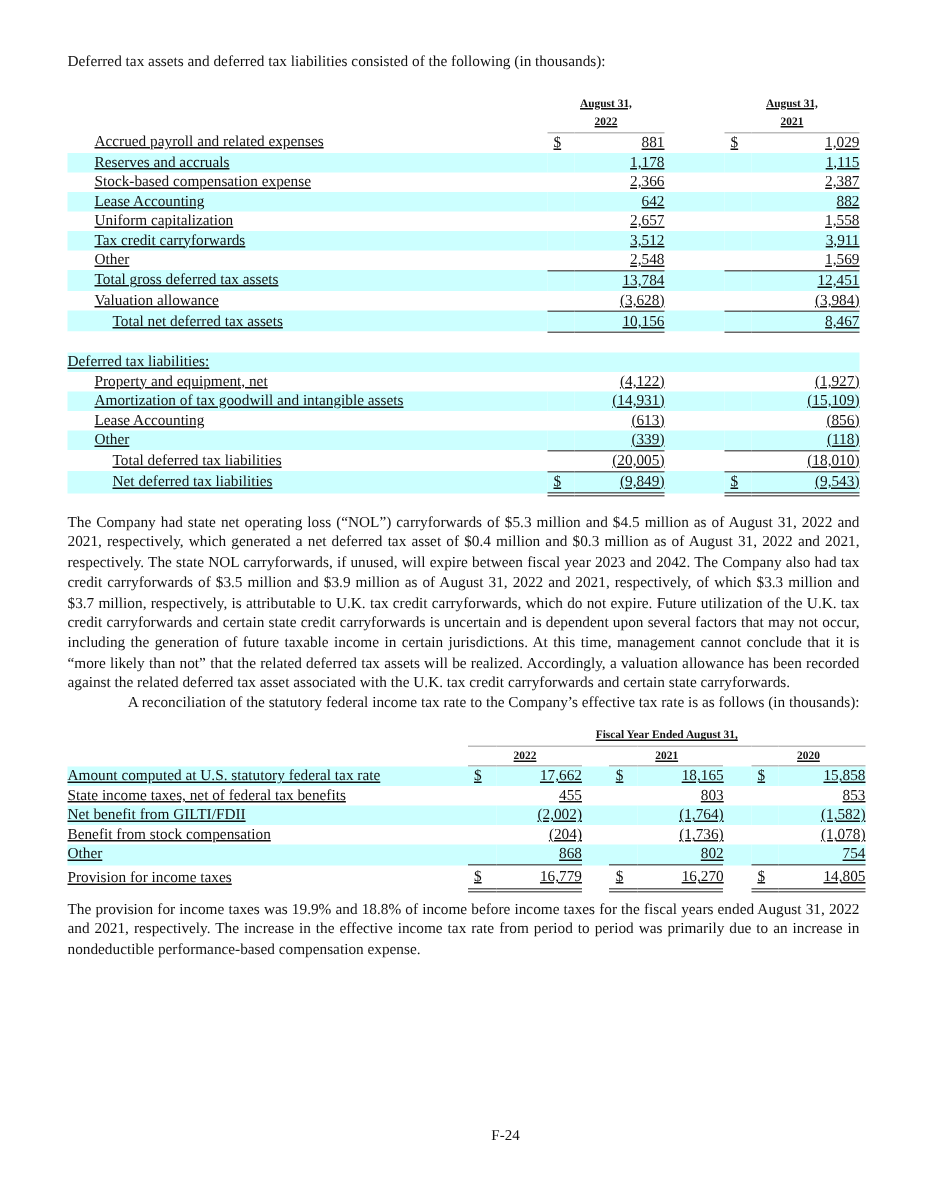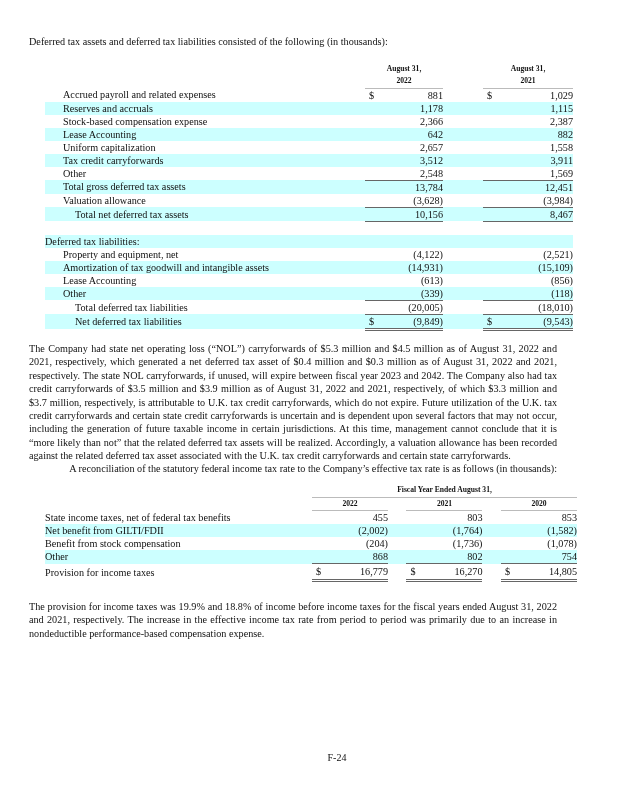--- a/index.html
+++ b/index.html
@@ -1,22 +1,22 @@
 <!DOCTYPE html>
 <html><head>
 <meta charset="utf-8">
 <style>
   html, body { margin: 0; padding: 0; background: #ffffff; }
   body {
     width: 618px; height: 800px; position: relative; overflow: hidden;
     font-family: "Liberation Serif", serif; color: #111; font-size: 10.2px;
   }
-  .para { position: absolute; left: 29px; width: 528px; line-height: 13.4px; text-align: justify; margin: 0; }
+  .para { position: absolute; left: 45px; width: 528px; line-height: 13.4px; text-align: justify; margin: 0; }
   .intro { top: 35px; text-align: left; }
-  table { position: absolute; border-collapse: collapse; left: 45px; }
+  table { position: absolute; border-collapse: collapse; left: 45px; text-decoration: underline; }
   td { padding: 0; height: 13px; line-height: 13px; white-space: nowrap; }
   tr.shade td { background: #ccffff; }
   .ind1 { padding-left: 18px; }
   .ind2 { padding-left: 30px; }
   .hdr { font-weight: bold; font-size: 7.6px; text-align: center; line-height: 10px; height: 10px; }
   .dol { text-align: left; padding-left: 4px; }
   .num { text-align: right; }
   .ul td.u { border-bottom: 1px solid #666; }
   .dul td.u { border-bottom: 3px double #666; }
   .hline { border-bottom: 1px solid #bbb; }
@@ -140,21 +140,21 @@
       </tr>
   <tr class="shade">
     <td colspan="6">Deferred tax liabilities:</td>
   </tr>
   <tr>
     <td class="ind1">Property and equipment, net</td>
     <td></td>
     <td class="num">(4,122)</td>
     <td></td>
         <td></td>
-    <td class="num">(2,521)</td>
+    <td class="num">(1,927)</td>
   </tr>
   <tr class="shade">
     <td class="ind1">Amortization of tax goodwill and intangible assets</td>
     <td></td>
     <td class="num">(14,931)</td>
     <td></td>
         <td></td>
     <td class="num">(15,109)</td>
   </tr>
   <tr>
@@ -214,20 +214,31 @@
     <td colspan="8" class="hdr hline">Fiscal Year Ended August 31,</td>
   </tr>
   <tr>
     <td></td>
     <td colspan="2" class="hdr hline">2022</td>
     <td></td>
     <td colspan="2" class="hdr hline">2021</td>
     <td></td>
     <td colspan="2" class="hdr hline">2020</td>
   </tr>
+  <tr class="shade">
+    <td>Amount computed at U.S. statutory federal tax rate</td>
+    <td class="dol">$</td>
+    <td class="num">17,662</td>
+    <td></td>
+    <td class="dol">$</td>
+    <td class="num">18,165</td>
+    <td></td>
+    <td class="dol">$</td>
+    <td class="num">15,858</td>
+  </tr>
   <tr>
     <td>State income taxes, net of federal tax benefits</td>
     <td></td>
     <td class="num">455</td>
     <td></td>
         <td></td>
     <td class="num">803</td>
     <td></td>
         <td></td>
     <td class="num">853</td>

